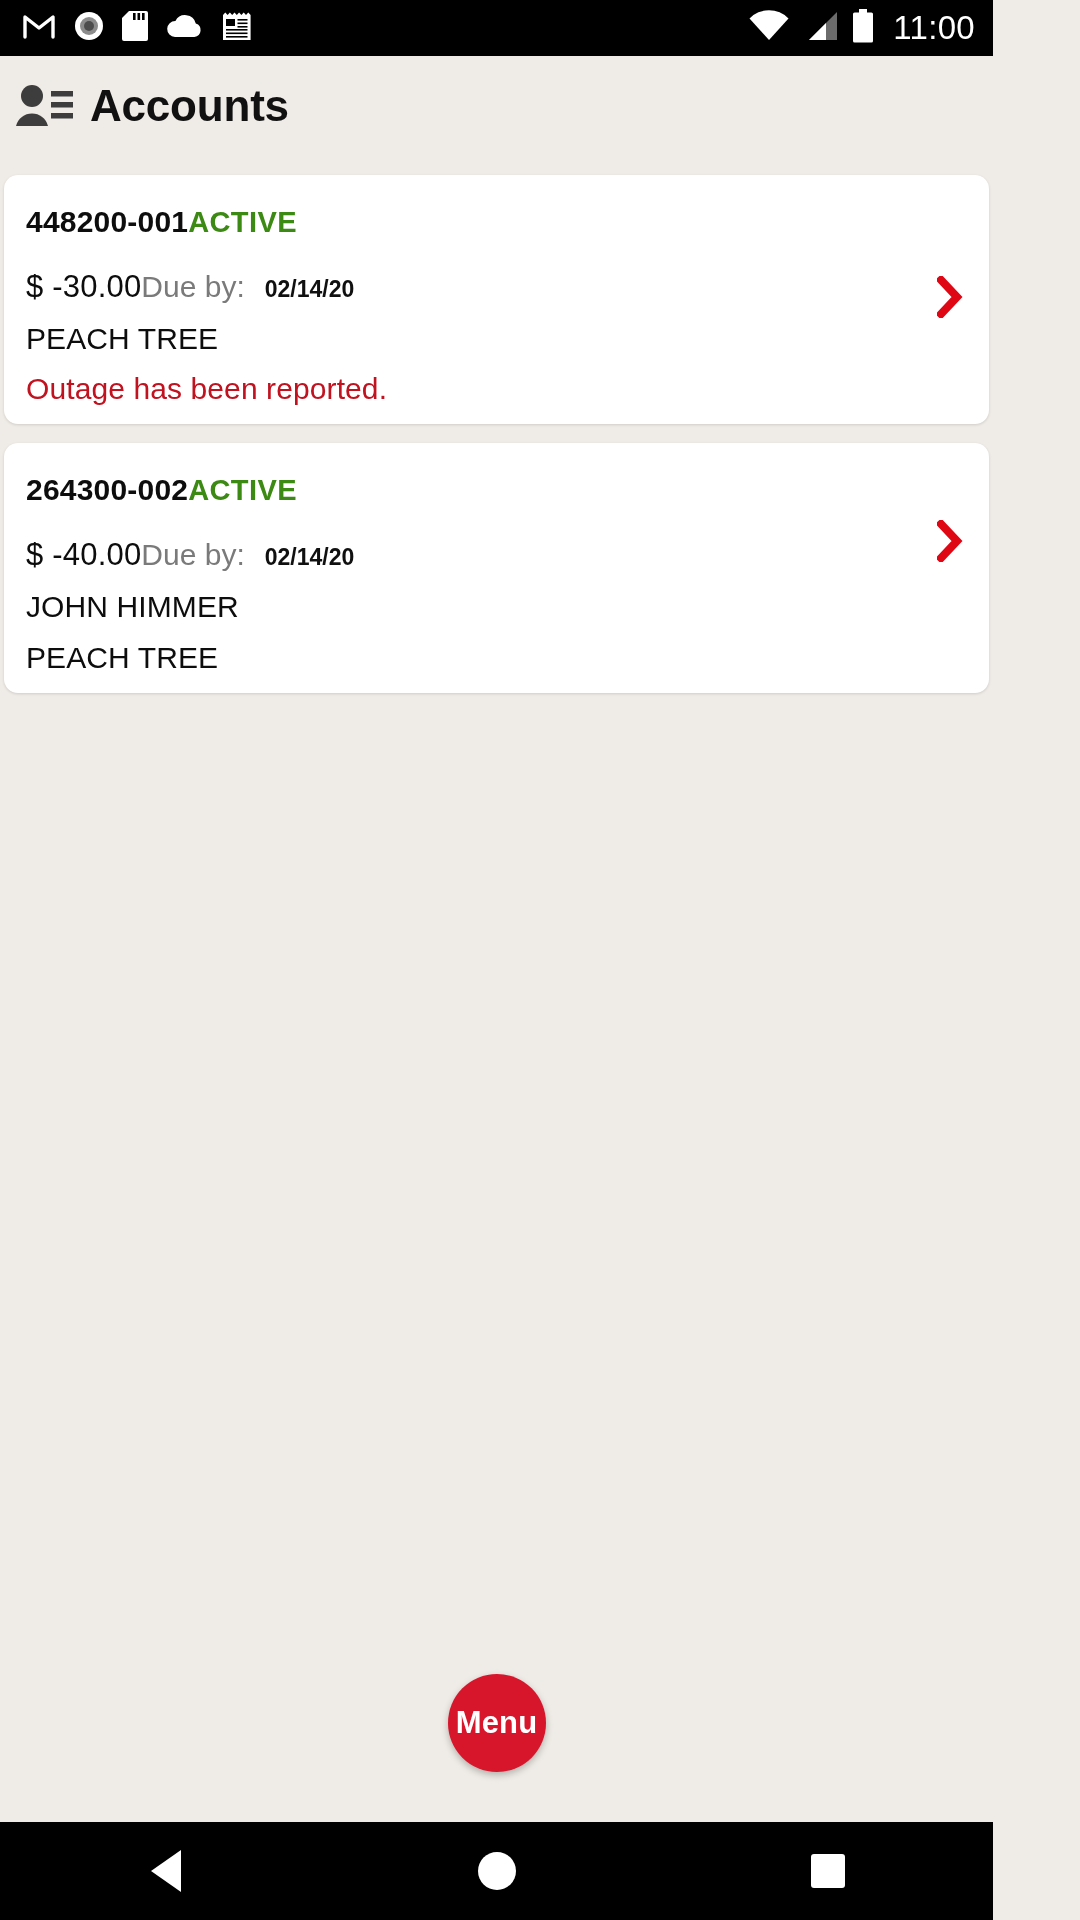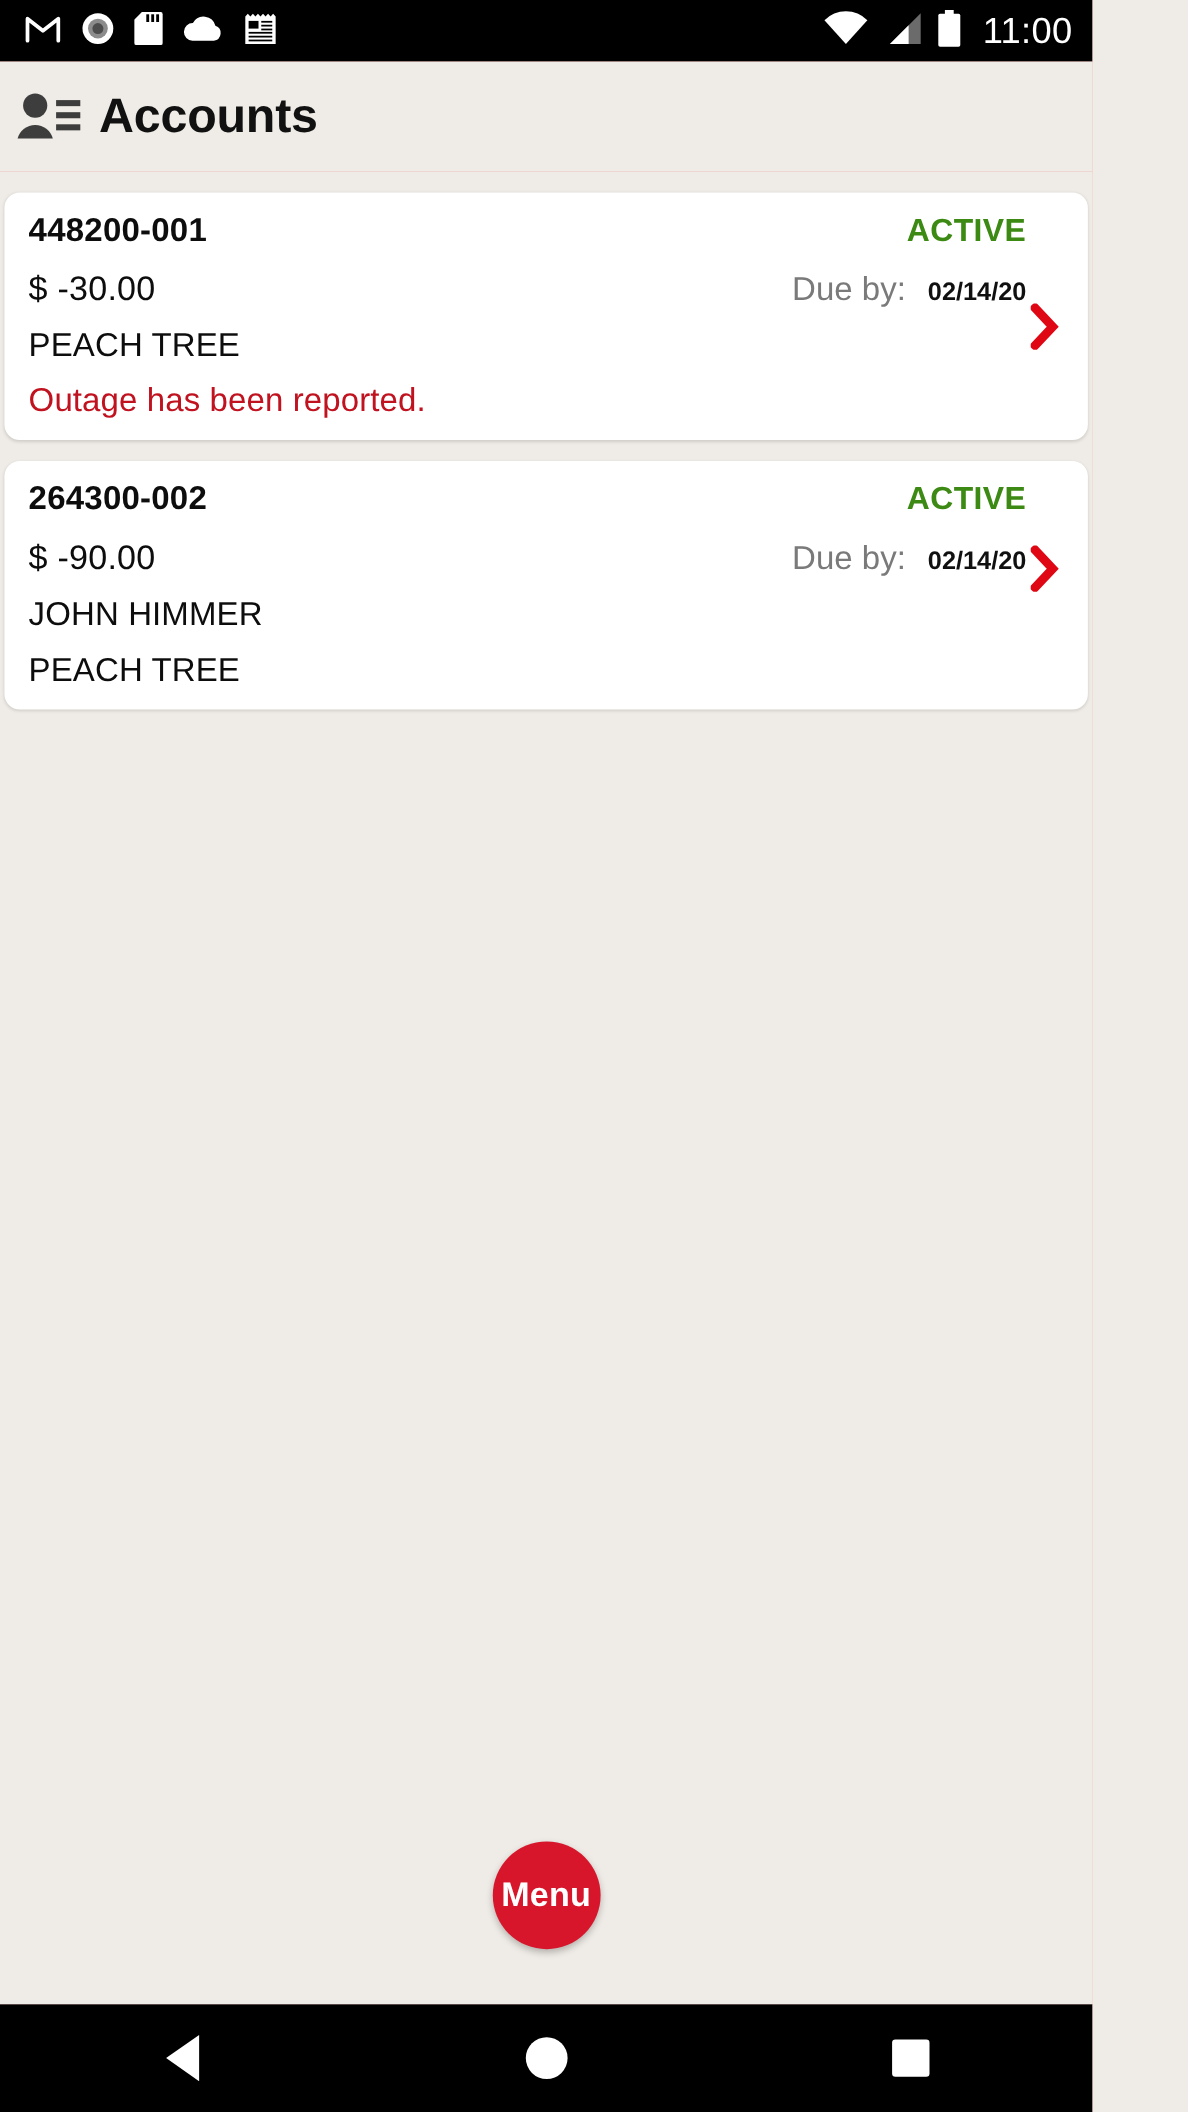--- a/index.html
+++ b/index.html
@@ -92,23 +92,24 @@
     border-radius: 14px;
     margin: 0 4px 19px 4px;
     position: relative;
     box-shadow: 0 1px 3px rgba(0,0,0,0.13);
     padding: 18px 0 18px 0;
     box-sizing: border-box;
   }
   .card-row {
     display: flex;
     align-items: baseline;
-    justify-content: space-between;
+    justify-content: flex-start;
     padding: 0 56px 0 22px;
     box-sizing: border-box;
+    margin-top: 12px;
   }
   .acct-num {
     font-size: 30px;
     font-weight: bold;
     color: #0d0d0d;
     letter-spacing: 0.2px;
   }
   .status-badge {
     font-size: 29px;
     font-weight: bold;
@@ -320,21 +321,21 @@
       </span>
     </div>
 
     <div class="card">
       <div class="card-row">
         <span class="acct-num">264300-002</span>
         <span class="status-badge">ACTIVE</span>
       </div>
       <div class="row-gap"></div>
       <div class="card-row">
-        <span class="amount">$ -90.00</span>
+        <span class="amount">$ -40.00</span>
         <span class="due-wrap">
           <span class="due-label">Due by:</span>
           <span class="due-value">02/14/20</span>
         </span>
       </div>
       <div class="line">JOHN HIMMER</div>
       <div class="line">PEACH TREE</div>
       <span class="chevron pos-b">
         <svg width="26" height="42" viewBox="0 0 26 42">
           <path d="M4 4 L20 21 L4 38" fill="none" stroke="#e00714" stroke-width="8" stroke-linecap="square" stroke-linejoin="miter"></path>

